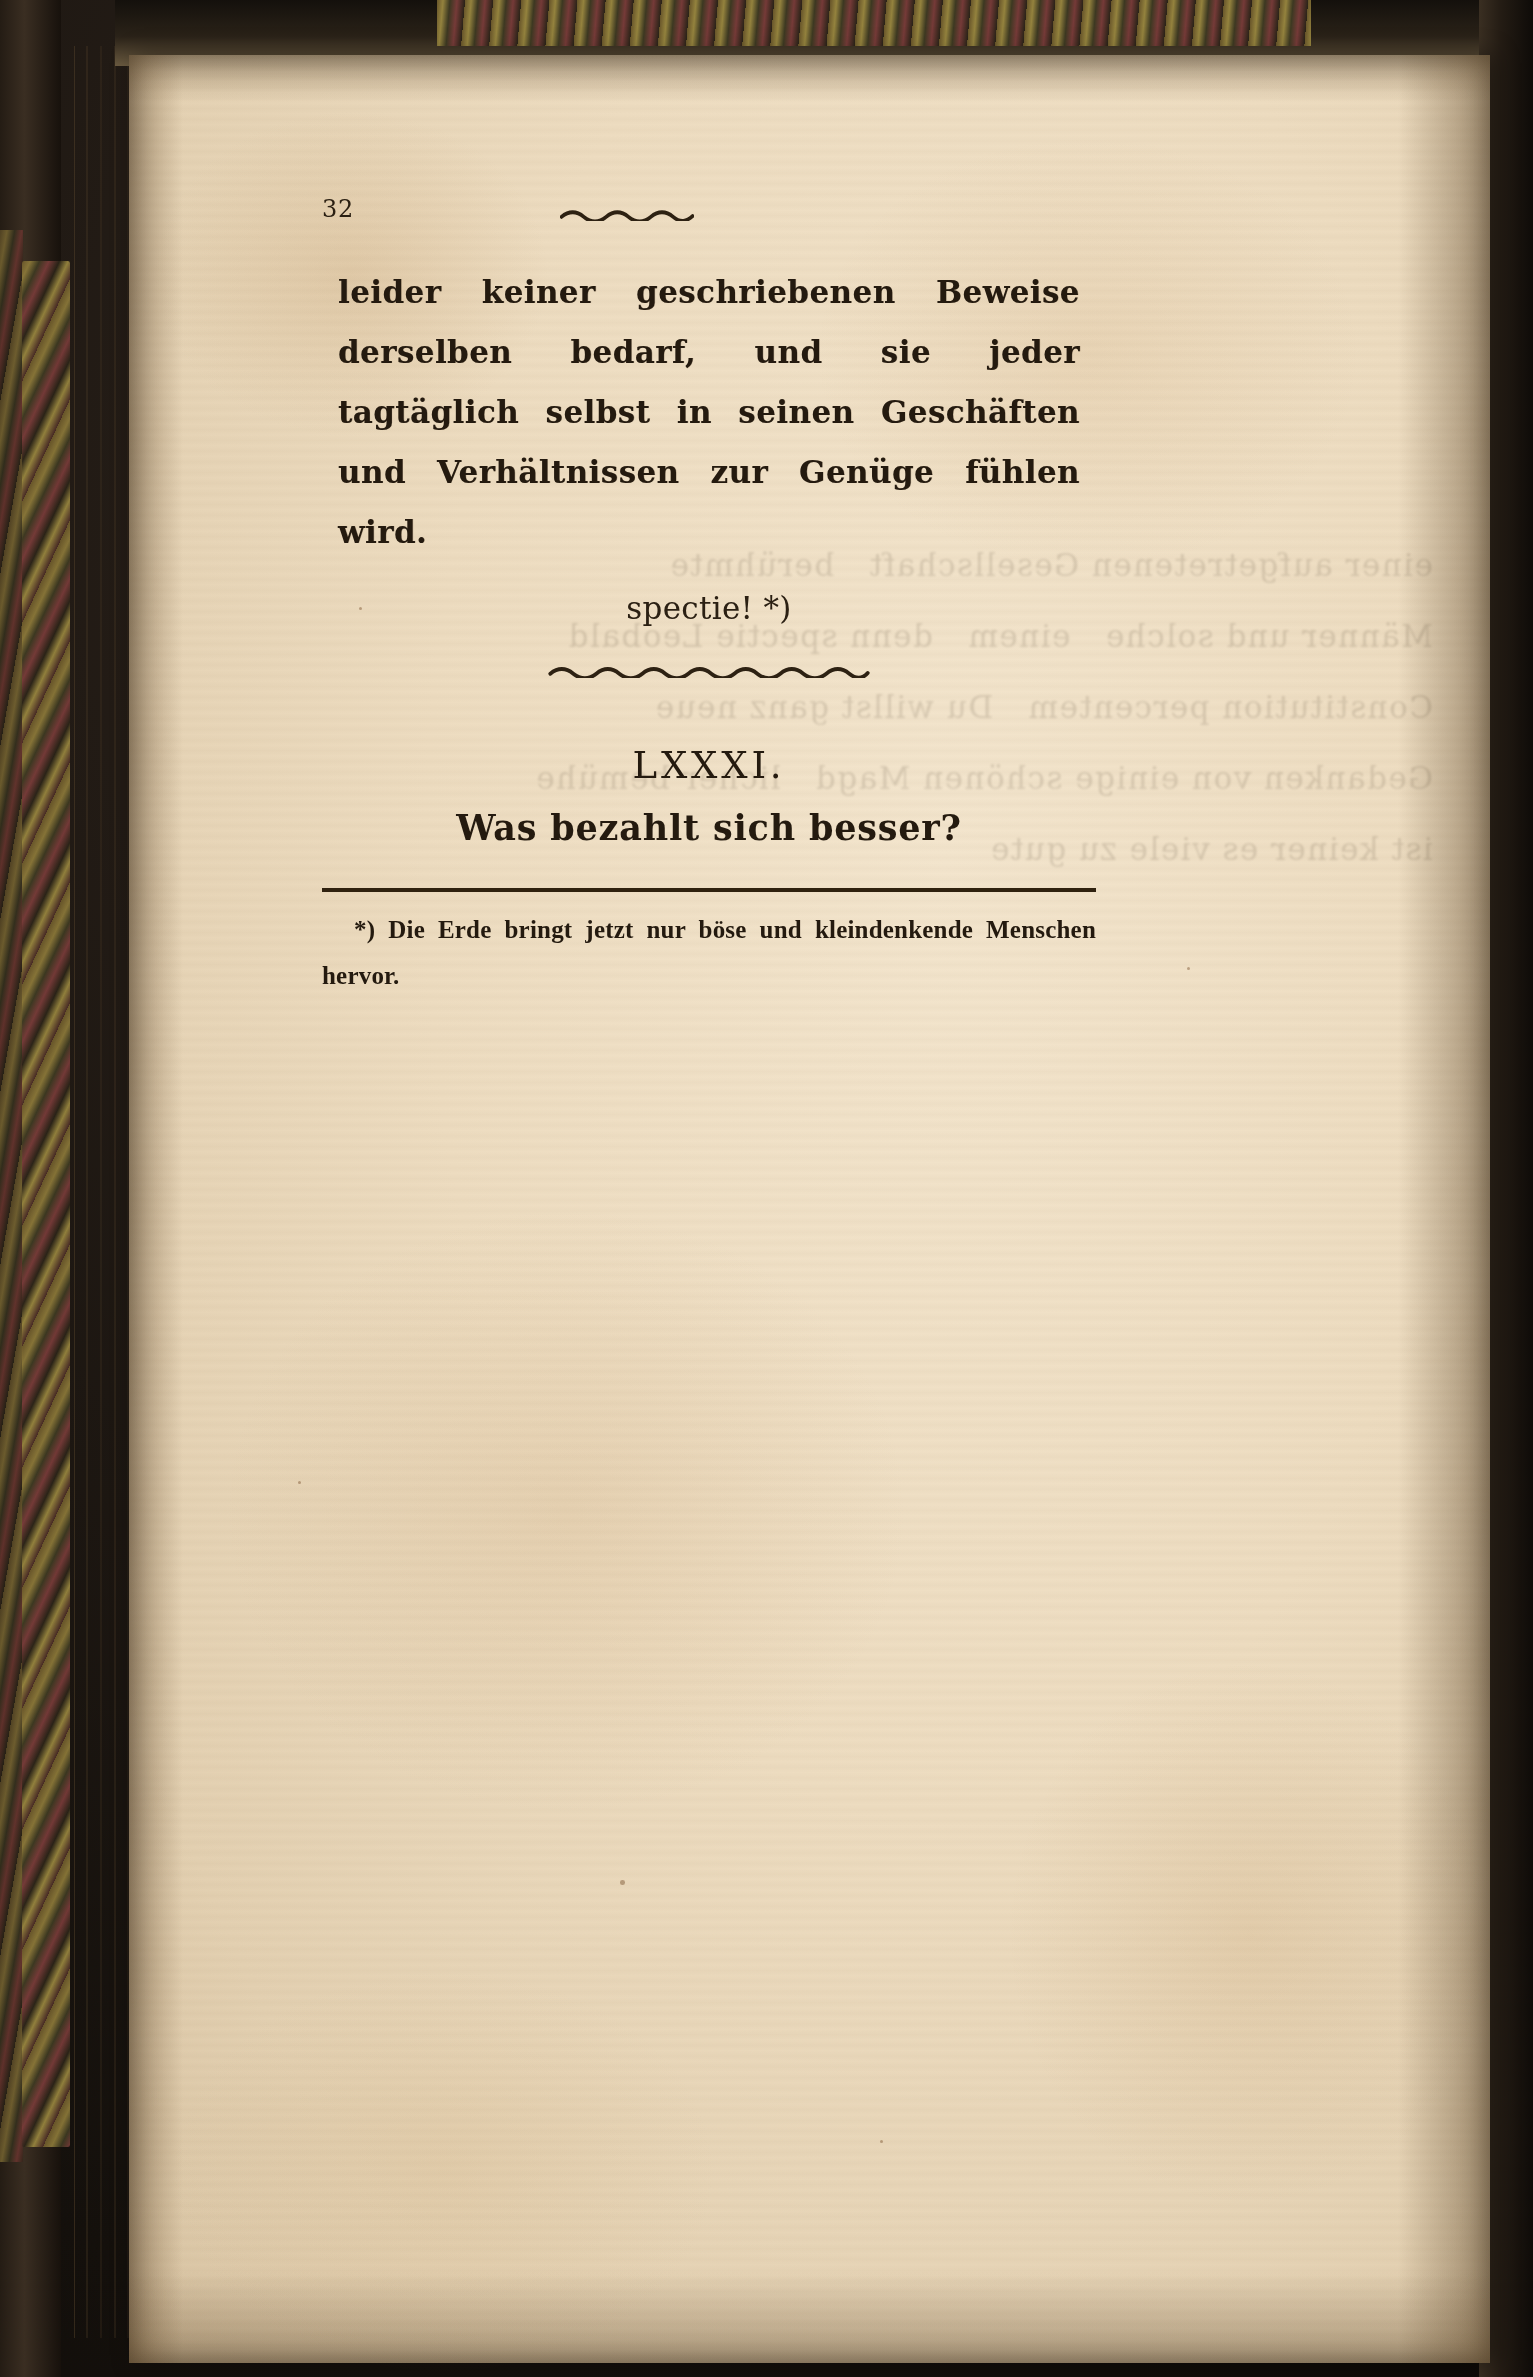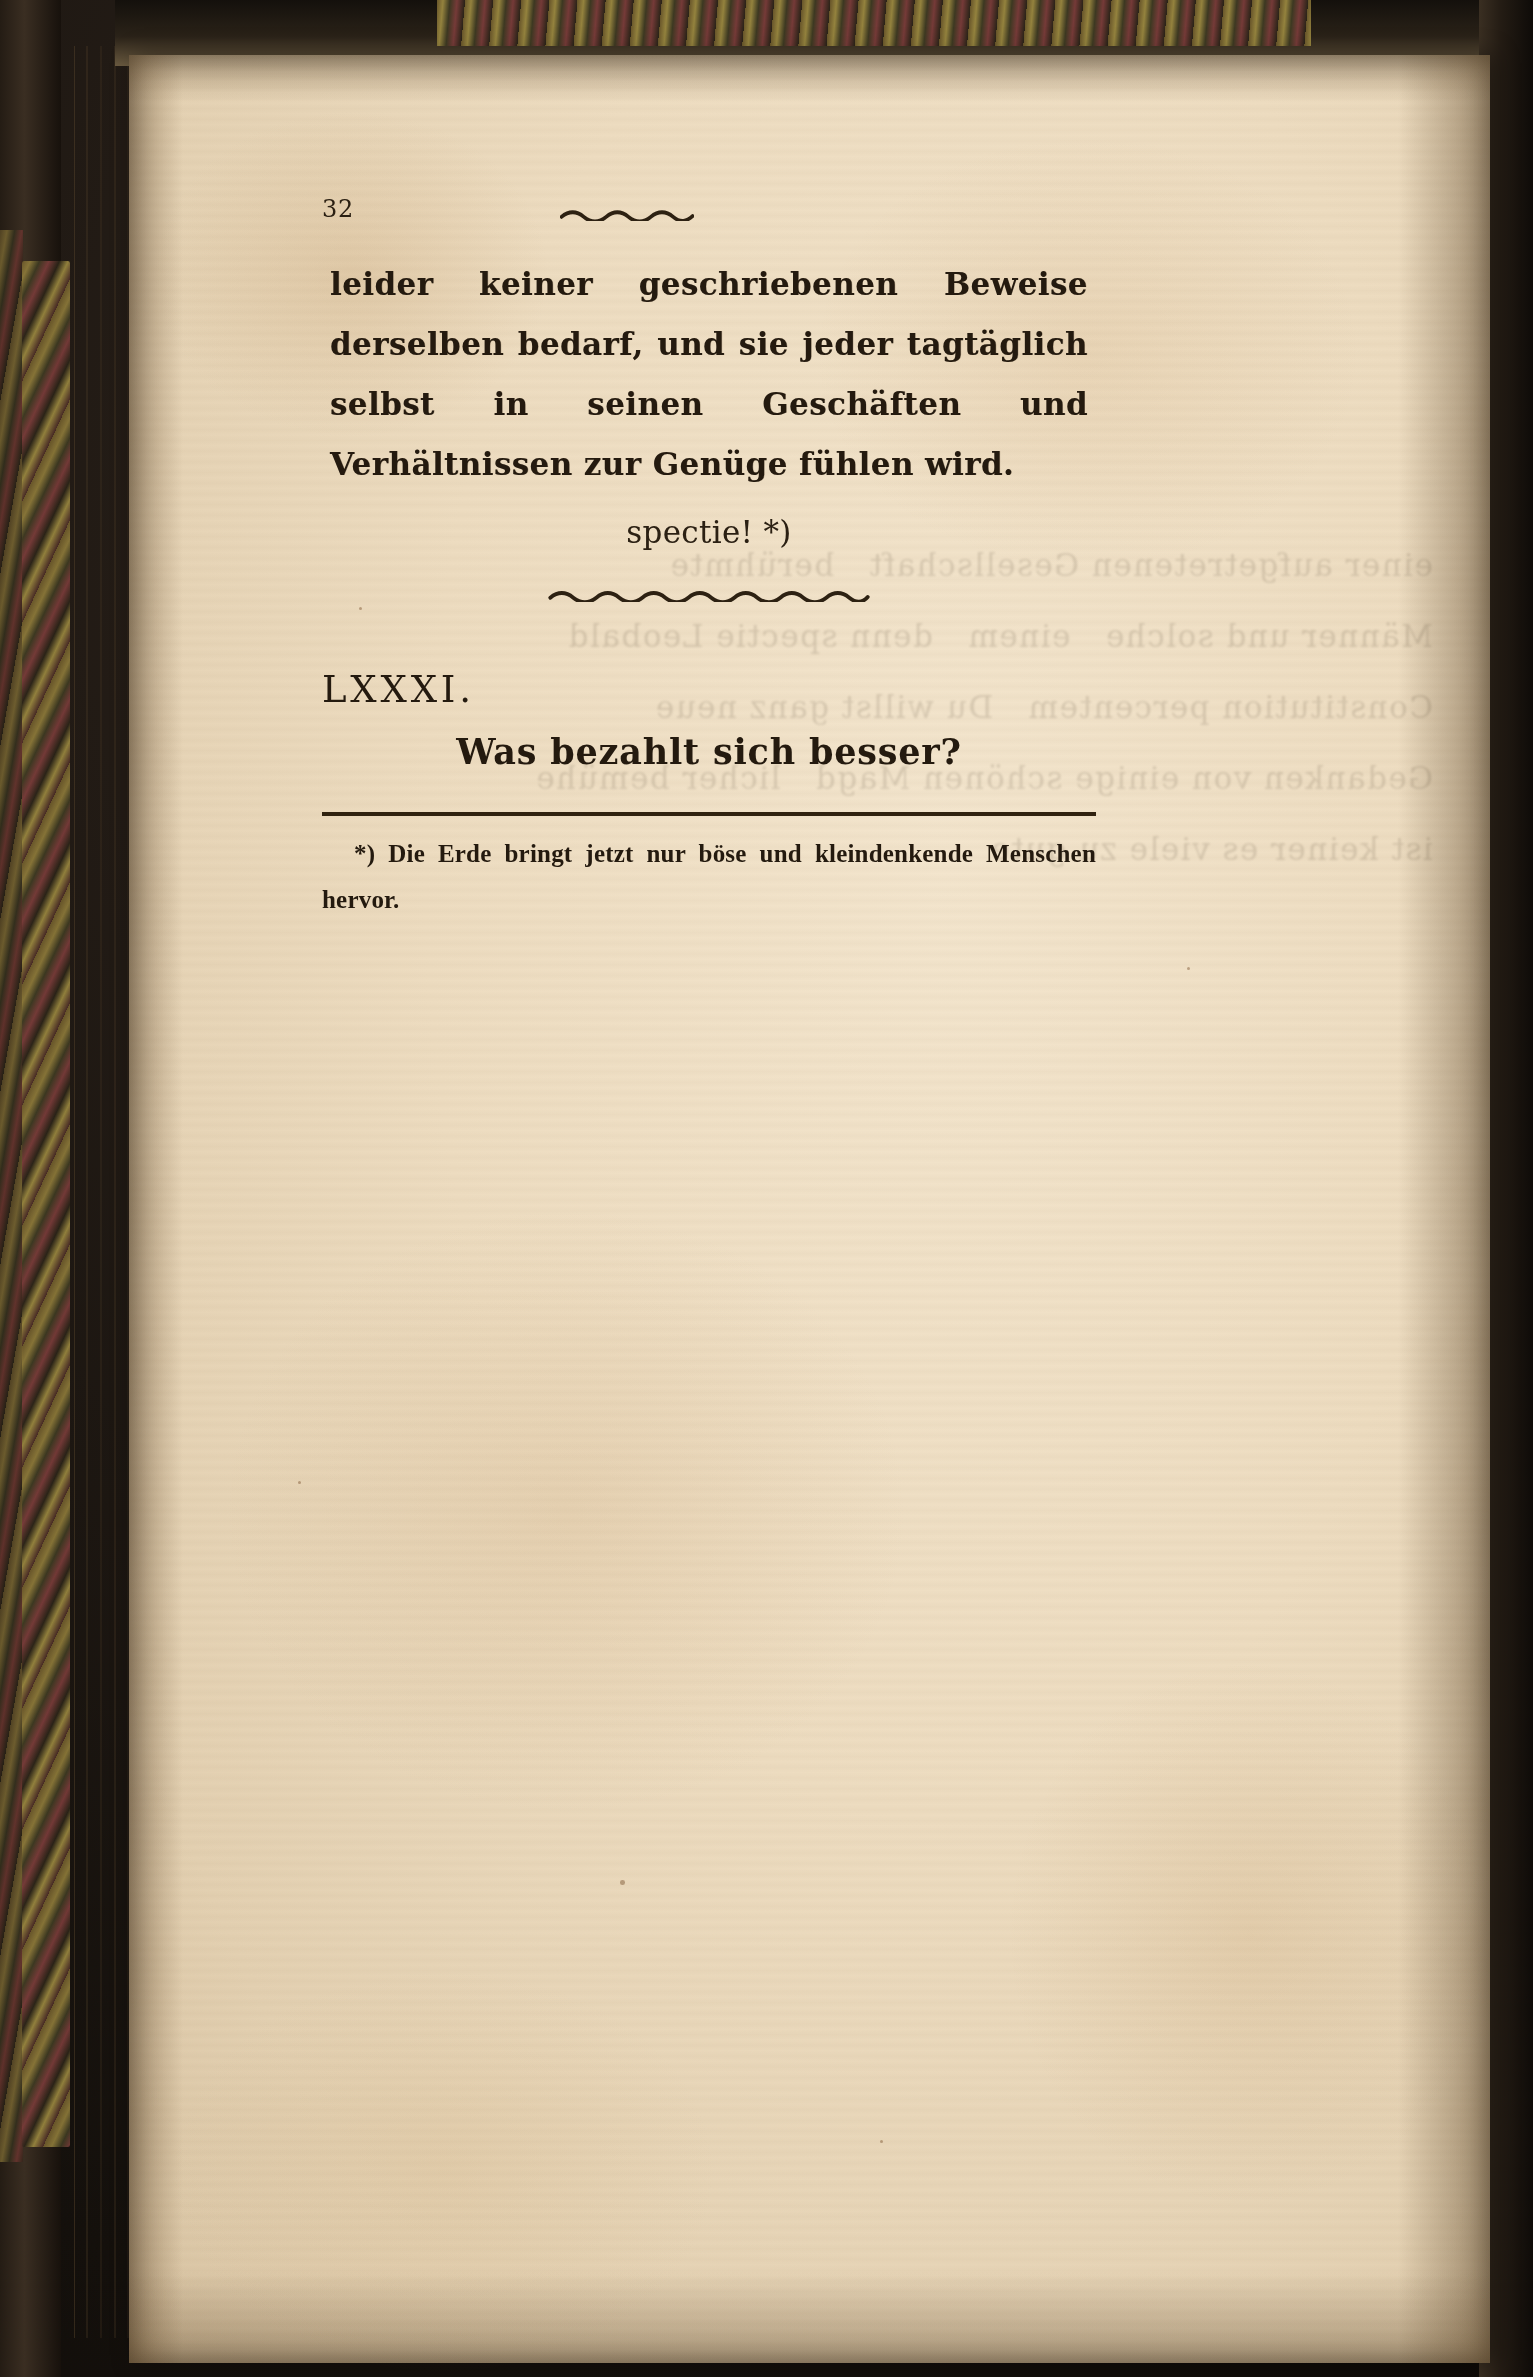--- a/index.html
+++ b/index.html
@@ -180,39 +180,39 @@
   }
 
   .p {
     font-family: "DejaVu Serif", serif;
     font-weight: 700;
     font-size: 31px;
     line-height: 60px;
     letter-spacing: 0.4px;
     color: #241a0f;
     text-align: justify;
-    margin: 8px;
+    margin: 16px;
     text-shadow: 0.4px 0.4px 0 rgba(60,40,18,.30);
   }
   .p.indent { text-indent: 46px; }
   .latin {
     font-family: "DejaVu Serif", serif;
     font-weight: 400;
     font-size: 31px;
     line-height: 60px;
     letter-spacing: 0.3px;
     color: #2b2013;
     text-align: center;
     margin: 0;
   }
   .chapnum {
     font-family: "DejaVu Serif", serif;
     font-size: 37px;
     letter-spacing: 3.8px;
-    text-align: left;
+    text-align: center;
     color: #28
 1d11;
     margin: 66px 0 20px 0;
   }
   .chaptitle {
     font-family: "DejaVu Serif", serif;
     font-weight: 700;
     font-size: 35px;
     letter-spacing: 0.8px;
     text-align: center;

